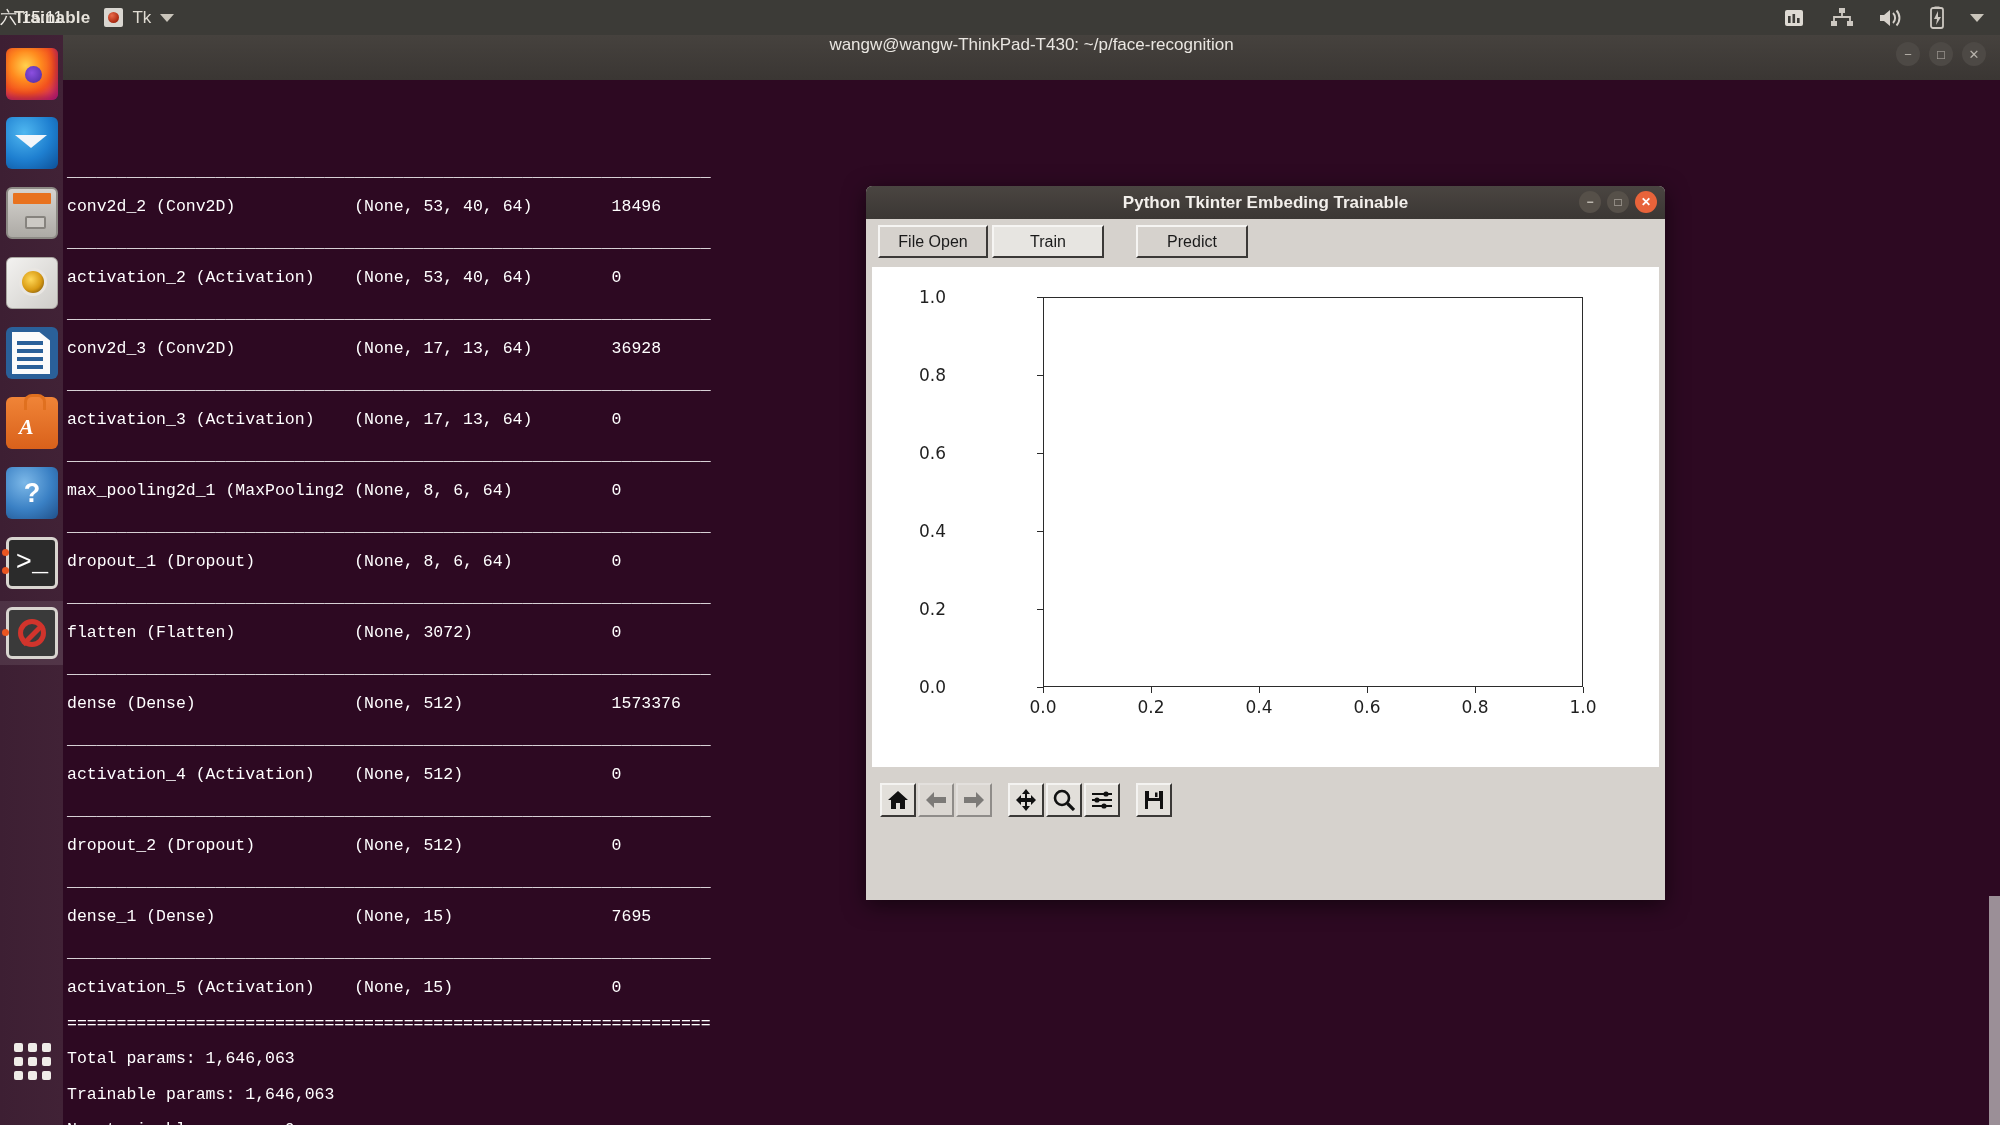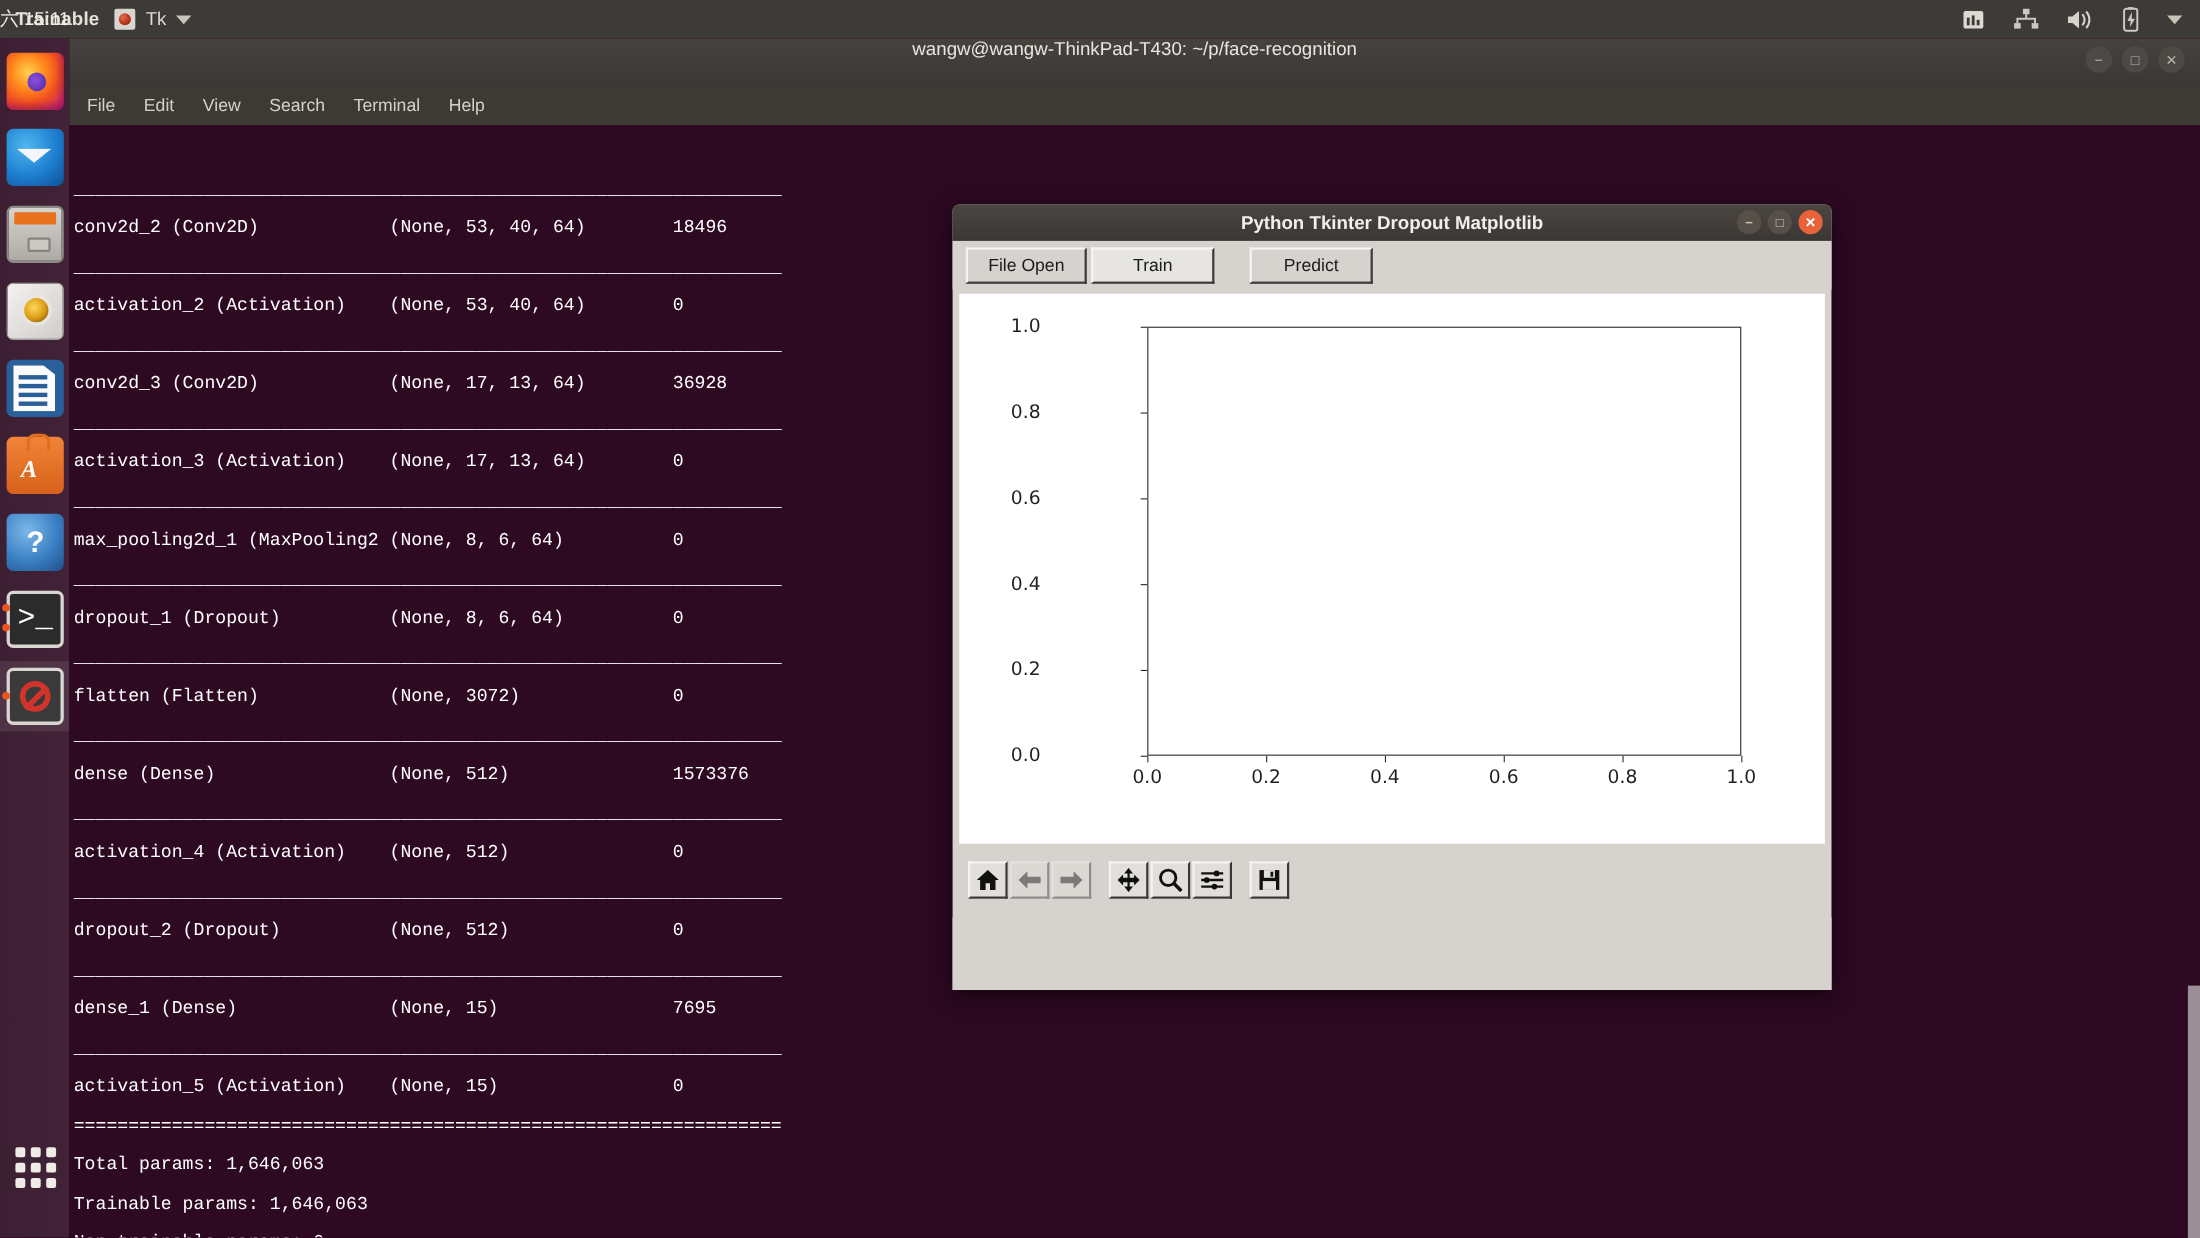--- a/index.html
+++ b/index.html
@@ -270,35 +270,27 @@
 
 <div id="terminal">
   <div id="term-titlebar">
     <span>wangw@wangw-ThinkPad-T430: ~/p/face-recognition</span>
     <div id="term-wbtns">
       <span class="wbtn">−</span>
       <span class="wbtn">□</span>
       <span class="wbtn">✕</span>
     </div>
   </div>
-  <div id="term-menubar">
-    <span>File</span>
-    <span>Edit</span>
-    <span>View</span>
-    <span>Search</span>
-    <span>Terminal</span>
-    <span>Help</span>
-  </div>
   <div id="term-body"><div class="ln"></div><div class="ln">_________________________________________________________________</div><div class="ln">conv2d_2 (Conv2D)            (None, 53, 40, 64)        18496</div><div class="ln">_________________________________________________________________</div><div class="ln">activation_2 (Activation)    (None, 53, 40, 64)        0</div><div class="ln">_________________________________________________________________</div><div class="ln">conv2d_3 (Conv2D)            (None, 17, 13, 64)        36928</div><div class="ln">_________________________________________________________________</div><div class="ln">activation_3 (Activation)    (None, 17, 13, 64)        0</div><div class="ln">_________________________________________________________________</div><div class="ln">max_pooling2d_1 (MaxPooling2 (None, 8, 6, 64)          0</div><div class="ln">_________________________________________________________________</div><div class="ln">dropout_1 (Dropout)          (None, 8, 6, 64)          0</div><div class="ln">_________________________________________________________________</div><div class="ln">flatten (Flatten)            (None, 3072)              0</div><div class="ln">_________________________________________________________________</div><div class="ln">dense (Dense)                (None, 512)               1573376</div><div class="ln">_________________________________________________________________</div><div class="ln">activation_4 (Activation)    (None, 512)               0</div><div class="ln">_________________________________________________________________</div><div class="ln">dropout_2 (Dropout)          (None, 512)               0</div><div class="ln">_________________________________________________________________</div><div class="ln">dense_1 (Dense)              (None, 15)                7695</div><div class="ln">_________________________________________________________________</div><div class="ln">activation_5 (Activation)    (None, 15)                0</div><div class="ln">=================================================================</div><div class="ln">Total params: 1,646,063</div><div class="ln">Trainable params: 1,646,063</div><div class="ln">Non-trainable params: 0</div></div>
   <div id="term-scroll"></div>
 </div>
 
 <div id="tkwin">
   <div id="tk-titlebar">
-    <span>Python Tkinter Dropout Matplotlib</span>
+    <span>Python Tkinter Embeding Trainable</span>
     <div id="tk-wbtns">
       <span class="tkbtn">−</span>
       <span class="tkbtn">□</span>
       <span class="tkbtn close">✕</span>
     </div>
   </div>
 
   <div id="tk-toolbar">
     <div class="tkbutton" id="btn-fileopen">File Open</div>
     <div class="tkbutton active" id="btn-train">Train</div>

